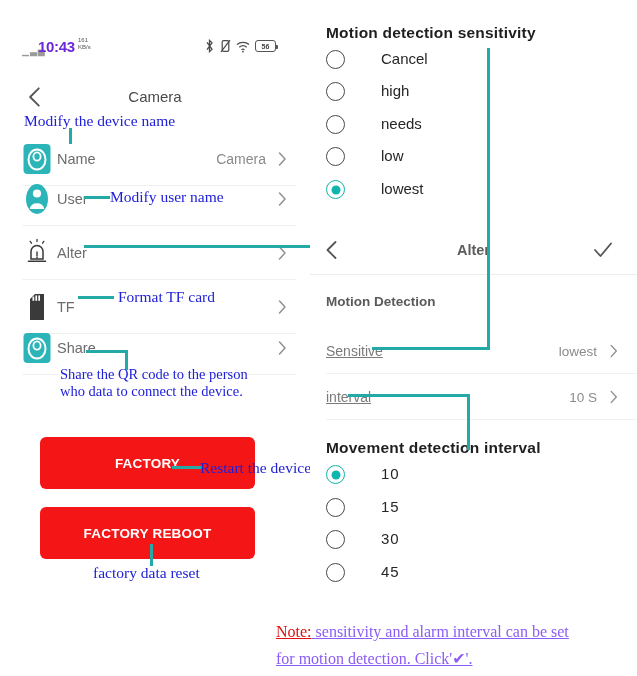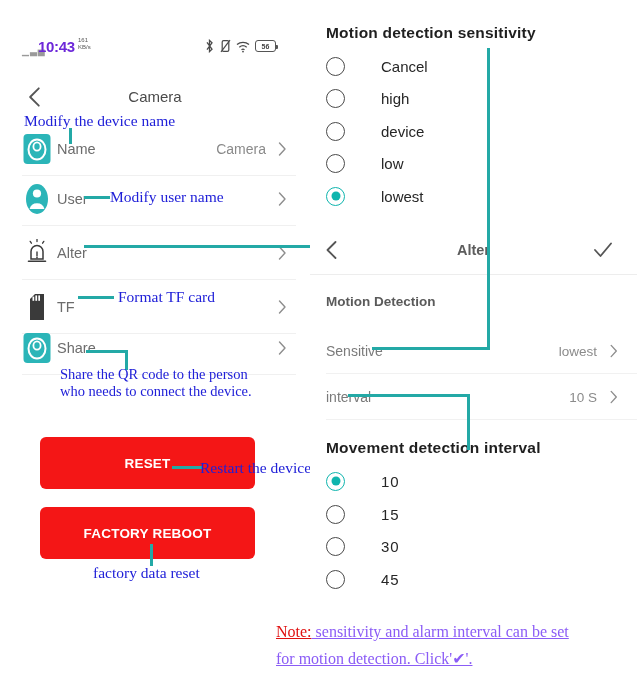--- a/index.html
+++ b/index.html
@@ -59,42 +59,42 @@
             border-radius: 6px; color: #fff; font-size: 13.5px; font-weight: bold;
             display: flex; align-items: center; justify-content: center; letter-spacing: 0.2px;
             border: none; cursor: pointer; font-family: "Liberation Sans", sans-serif; }
 
   
   #right-panel { position: absolute; left: 310px; top: 0; width: 327px; height: 676px; background: #fff; }
 
   .hdr { position: absolute; font-family: "Liberation Sans", sans-serif; font-weight: bold;
          font-size: 15.5px; color: #1f1f1f; letter-spacing: 0.2px; }
 
-  .radio-row { position: absolute; left: 16px; width: 300px; height: 32px; display: flex; align-items: center; }
+  .radio-row { position: absolute; left: 16px; width: 300px; height: 32px; display: flex; }
   .radio { width: 19px; height: 19px; border-radius: 50%; border: 1.7px solid #4a4a4a; background: #fff;
            flex: 0 0 auto; }
   .radio.sel { border-color: #0fb5ae; position: relative; }
   .radio.sel::after { content: ""; position: absolute; left: 50%; top: 50%; transform: translate(-50%,-50%);
                       width: 9px; height: 9px; border-radius: 50%; background: #0fb5ae; }
   .radio-lbl { margin-left: 36px; font-size: 15px; color: #262626; }
   .radio-lbl.num { font-size: 15px; letter-spacing: 1px; }
 
   
   .alter-nav { position: absolute; left: 0; top: 228px; width: 327px; height: 46px; }
   .alter-back { position: absolute; left: 10px; top: 10px; width: 24px; height: 24px; }
   .alter-title { position: absolute; left: 0; top: 14px; width: 327px; text-align: center;
                  font-size: 14.5px; font-weight: bold; color: #5d5d5d; }
   .alter-check { position: absolute; right: 22px; top: 10px; width: 24px; height: 24px; }
   .alter-sep { position: absolute; left: 0; top: 274px; width: 327px; height: 1px; background: #ededed; }
 
   .sec-title { position: absolute; left: 16px; font-size: 13.5px; font-weight: bold; color: #5a5a5a; }
 
   .rrow { position: absolute; left: 0; width: 327px; height: 46px; }
   .rrow-lbl { position: absolute; left: 16px; top: 50%; transform: translateY(-50%);
-              font-size: 14px; color: #7a7a7a; }
+              font-size: 14px; color: #7a7a7a; text-decoration: underline; }
   .rrow-val { position: absolute; right: 40px; top: 50%; transform: translateY(-50%);
               font-size: 13.5px; color: #8b8b8b; }
   .rrow-chev { position: absolute; right: 16px; top: 50%; transform: translateY(-50%);
                width: 15px; height: 15px; }
   .rrow-sep { position: absolute; left: 16px; right: 0; bottom: 0; height: 1px; background: #f1f1f1; }
 
   
   .note { position: absolute; left: 276px; top: 618px; width: 361px;
           font-family: "Liberation Serif", serif; font-size: 16px; line-height: 27px; }
   .note .u { text-decoration: underline; }
@@ -135,21 +135,21 @@
       </div>
     </div>
 
     <div class="navbar">
       <svg class="nav-back" viewBox="0 0 24 24">
         <path d="M15.5 4 L7.5 12 L15.5 20" fill="none" stroke="#555" stroke-width="1.7" stroke-linecap="round" stroke-linejoin="round"></path>
       </svg>
       <div class="nav-title">Camera</div>
     </div>
 
-    <div class="row" style="top:122px">
+    <div class="row" style="top:132px">
       <div class="row-icon">
         <svg width="28" height="32" viewBox="0 0 28 32">
           <rect x="0.5" y="1" width="27" height="30" rx="4" fill="#2bb5b8"></rect>
           <ellipse cx="14" cy="16.5" rx="8.5" ry="10" fill="none" stroke="#ffffff" stroke-width="2"></ellipse>
           <ellipse cx="14" cy="13.5" rx="3.6" ry="4.2" fill="none" stroke="#ffffff" stroke-width="1.8"></ellipse>
         </svg>
       </div>
       <div class="row-label">Name</div>
       <div class="row-val">Camera</div>
       <svg class="row-chev" viewBox="0 0 16 16">
@@ -214,40 +214,40 @@
           <ellipse cx="14" cy="13.5" rx="3.6" ry="4.2" fill="none" stroke="#ffffff" stroke-width="1.8"></ellipse>
         </svg>
       </div>
       <div class="row-label">Share</div>
       <svg class="row-chev" viewBox="0 0 16 16">
         <path d="M5.5 2 L11 8 L5.5 14" fill="none" stroke="#8d8d8d" stroke-width="1.4" stroke-linecap="round" stroke-linejoin="round"></path>
       </svg>
       <div class="row-sep"></div>
     </div>
 
-    <button class="redbtn" style="top:437px">RESET</button>
+    <button class="redbtn" style="top:437px">FACTORY</button>
     <button class="redbtn" style="top:507px">FACTORY REBOOT</button>
   </div>
 
   <div class="anno" style="left:24px; top:112px;">Modify the device name</div>
   <div class="tline vline" style="left:69px; top:128px; height:16px;"></div>
 
   <div class="tline hline" style="left:84px; top:196px; width:26px;"></div>
   <div class="anno" style="left:110px; top:188px;">Modify user name</div>
 
   <div class="tline hline" style="left:84px; top:245px; width:400px;"></div>
   <div class="anno" style="left:439px; top:243px; font-weight:bold; color:#4a4a4a; font-family:'Liberation Sans',sans-serif; font-size:13px;">Alter</div>
 
   <div class="tline hline" style="left:78px; top:296px; width:36px;"></div>
   <div class="anno" style="left:118px; top:288px;">Format TF card</div>
 
   <div class="tline hline" style="left:86px; top:350px; width:42px;"></div>
   <div class="tline vline" style="left:125px; top:350px; height:20px;"></div>
   <div class="anno anno-sm" style="left:60px; top:366px;">Share the QR code to the person</div>
-  <div class="anno anno-sm" style="left:60px; top:383px;">who needs to connect the device.</div>
+  <div class="anno anno-sm" style="left:60px; top:383px;">who data to connect the device.</div>
 
   <div class="tline hline" style="left:172px; top:466px; width:30px;"></div>
   <div class="anno" style="left:200px; top:459px;">Restart the device</div>
 
   <div class="tline vline" style="left:150px; top:544px; height:22px;"></div>
   <div class="anno" style="left:93px; top:564px;">factory data reset</div>
 
   <div id="right-panel">
 
     <div class="hdr" style="left:16px; top:24px;">Motion detection sensitivity</div>
@@ -255,21 +255,21 @@
     <div class="radio-row" style="top:50px;">
       <span class="radio"></span>
       <span class="radio-lbl">Cancel</span>
     </div>
     <div class="radio-row" style="top:82px;">
       <span class="radio"></span>
       <span class="radio-lbl">high</span>
     </div>
     <div class="radio-row" style="top:115px;">
       <span class="radio"></span>
-      <span class="radio-lbl">device</span>
+      <span class="radio-lbl">needs</span>
     </div>
     <div class="radio-row" style="top:147px;">
       <span class="radio"></span>
       <span class="radio-lbl">low</span>
     </div>
     <div class="radio-row" style="top:180px;">
       <span class="radio sel"></span>
       <span class="radio-lbl">lowest</span>
     </div>
 

